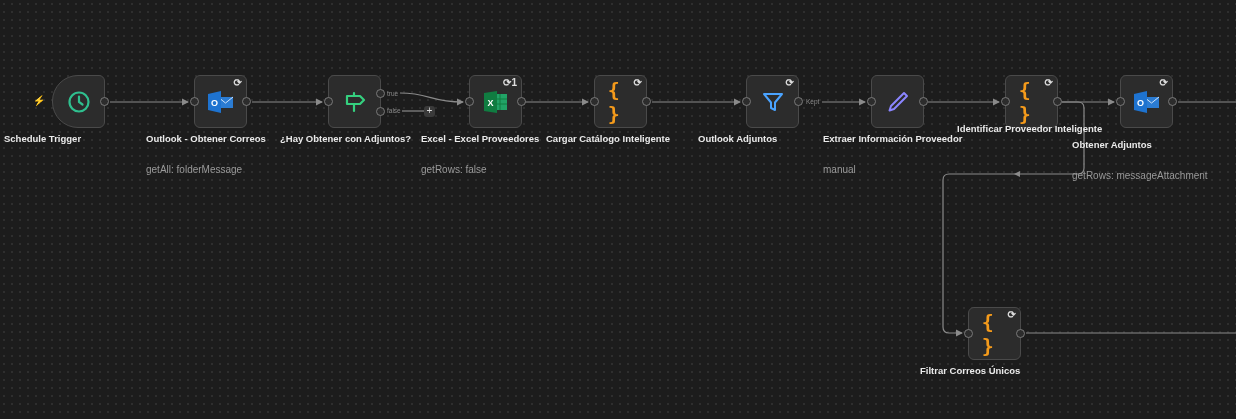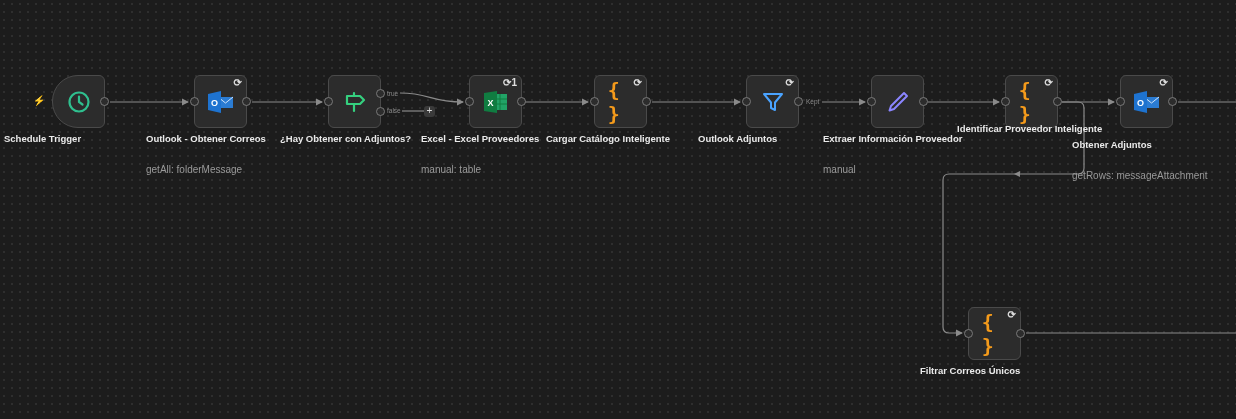--- a/index.html
+++ b/index.html
@@ -117,21 +117,21 @@
       <svg width="24" height="22" viewBox="0 0 24 22">
           <rect x="9" y="3" width="14" height="16" fill="#21a366"></rect>
           <path d="M9 8 H23 M9 13 H23 M16 3 V19" stroke="#107c41" stroke-width="1"></path>
           <path d="M0 2 L13 0 L13 22 L0 20 z" fill="#107c41"></path>
           <text x="6.5" y="15" font-size="9" font-weight="bold" fill="#fff" text-anchor="middle" font-family="Liberation Sans, sans-serif">X</text>
         </svg>
     </span>
     <span class="handle in"></span>
     <span class="handle out"></span>
   </div>
-  <div class="label" style="left:421px;top:133px;"><span>Excel - Excel Proveedores</span><span class="sublabel">manual: table</span></div>
+  <div class="label" style="left:421px;top:133px;"><span>Excel - Excel Proveedores</span><span class="sublabel">getRows: false</span></div>
 
   <div class="node" style="left:594px;top:75px;">
     <span class="badge">⟳</span>
     <span class="icon" style="color:#f59b1b;font-size:20px;font-weight:bold;font-family:'DejaVu Sans Mono',monospace;">{ }</span>
     <span class="handle in"></span>
     <span class="handle out"></span>
   </div>
   <div class="label" style="left:546px;top:133px;"><span>Cargar Catálogo Inteligente</span></div>
 
   <div class="node" style="left:746px;top:75px;">

